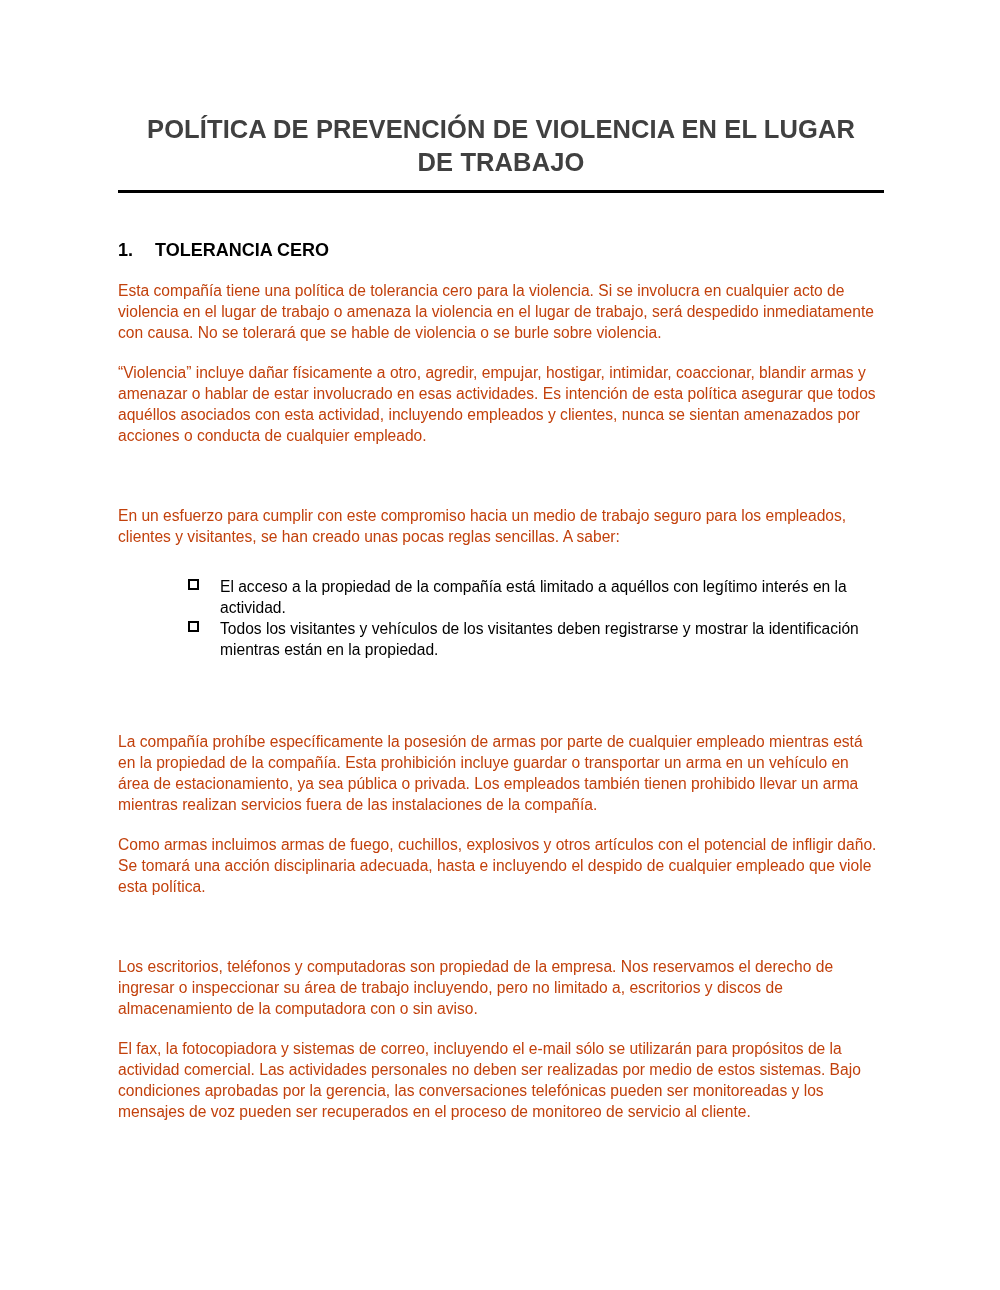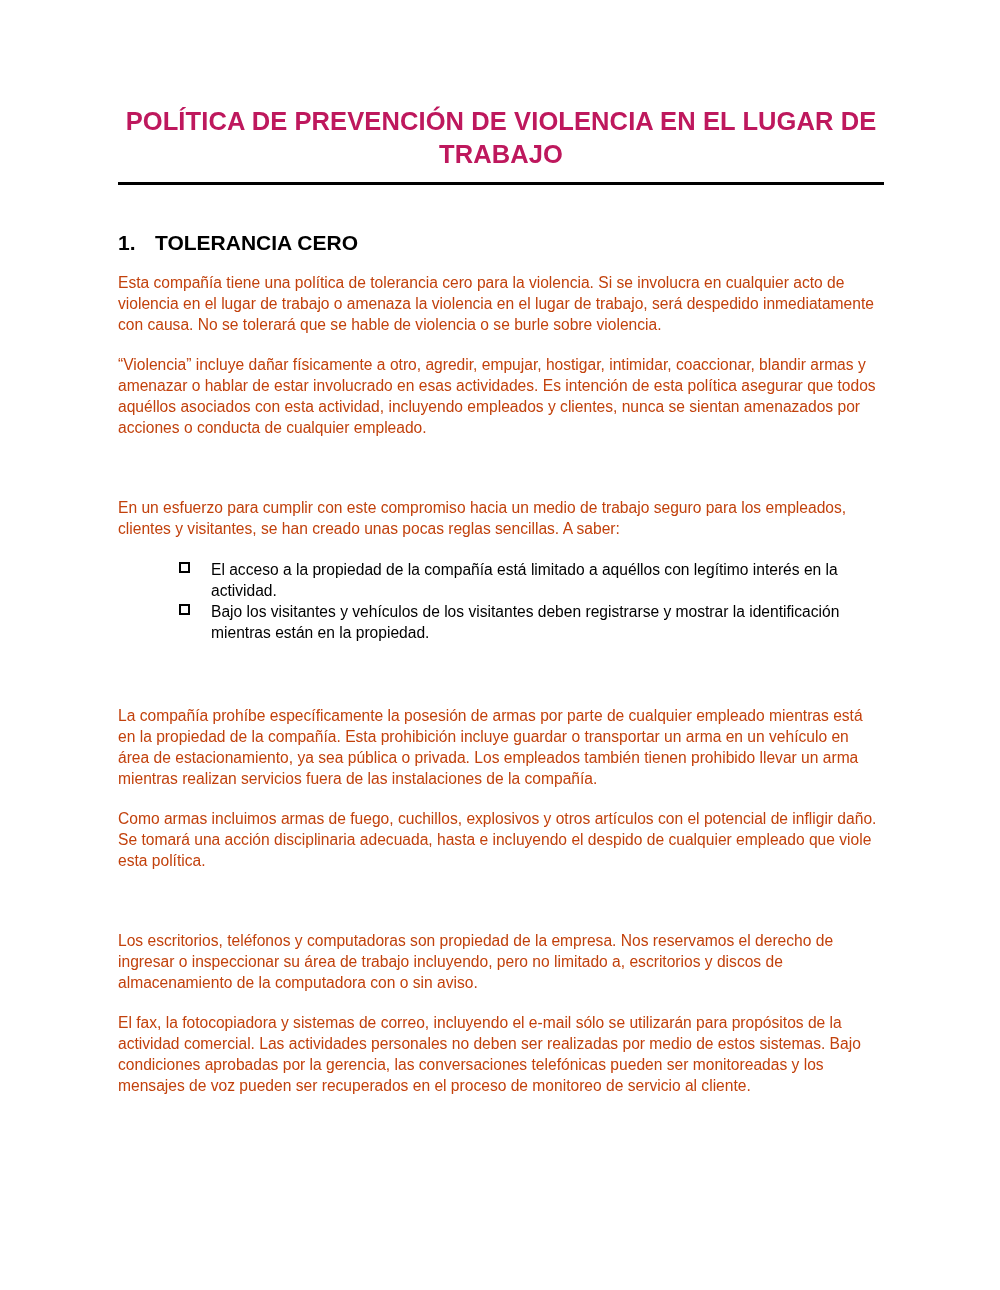--- a/index.html
+++ b/index.html
@@ -26,41 +26,41 @@
   }
   .content {
     position: absolute;
     left: 118px;
     top: 0;
     width: 766px;
   }
 
   
   .doc-title {
-    margin: 0;
+    margin: 8px;
     padding-top: 105px;
     font-size: 25.5px;
     line-height: 33px;
     font-weight: bold;
     text-align: center;
     letter-spacing: 0.1px;
-    color: #be185d;
+    color: #404040;
   }
   .title-rule {
     margin-top: 11px;
     width: 766px;
     height: 0;
     border: 0;
     border-top: 3px solid #000000;
   }
 
   
   .section-heading {
     display: block;
-    font-size: 21px;
+    font-size: 18px;
     line-height: 21px;
     font-weight: bold;
     margin: 0;
     white-space: pre;
   }
   .sec-num {
     display: inline-block;
     width: 37px;
     font-weight: bold;
   }
@@ -79,21 +79,21 @@
 
   
   .gap-heading-top  { height: 39px; }
   .gap-heading-body { height: 19px; }
   .gap-para         { height: 19px; }
   .gap-section      { height: 40px; }
   .gap-list-top     { height: 17px; }
 
   
   .bullet-list {
-    margin: 3px;
+    margin: 12px;
     padding: 0;
     list-style: none;
   }
   .bullet-item {
     position: relative;
     padding-left: 90px;
     font-size: 15.6px;
     line-height: 21px;
     margin: 0;
   }
@@ -163,21 +163,21 @@
         <span class="bullet-icon">
           <span class="shadow"></span>
             <span class="box"></span>
         </span>
       </li>
       <li class="bullet-item">
         <span class="bullet-icon">
           <span class="shadow"></span>
             <span class="box"></span>
         </span>
-        <span class="bullet-text">Bajo los visitantes y vehículos de los visitantes deben registrarse y mostrar la identificación mientras están en la propiedad.</span>
+        <span class="bullet-text">Todos los visitantes y vehículos de los visitantes deben registrarse y mostrar la identificación mientras están en la propiedad.</span>
       </li>
     </ul>
 
     <div class="gap-section"></div>
 
     <div class="gap-heading-body"></div>
     <p class="para">La compañía prohíbe específicamente la posesión de armas por parte de cualquier empleado mientras está en la propiedad de la compañía. Esta prohibición incluye guardar o transportar un arma en un vehículo en área de estacionamiento, ya sea pública o privada. Los empleados también tienen prohibido llevar un arma mientras realizan servicios fuera de las instalaciones de la compañía.</p>
     <div class="gap-para"></div>
     <p class="para">Como armas incluimos armas de fuego, cuchillos, explosivos y otros artículos con el potencial de infligir daño. Se tomará una acción disciplinaria adecuada, hasta e incluyendo el despido de cualquier empleado que viole esta política.</p>
 

